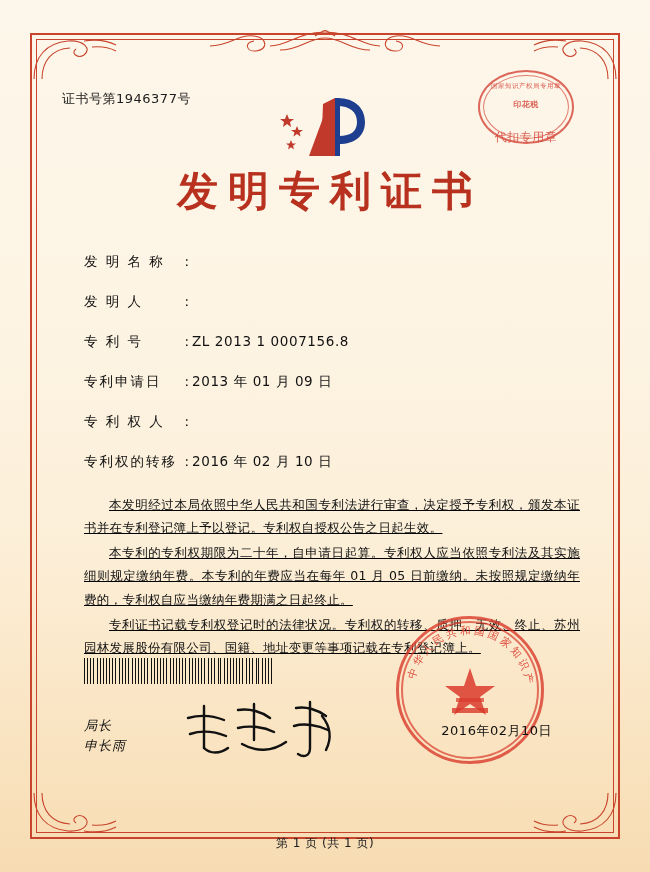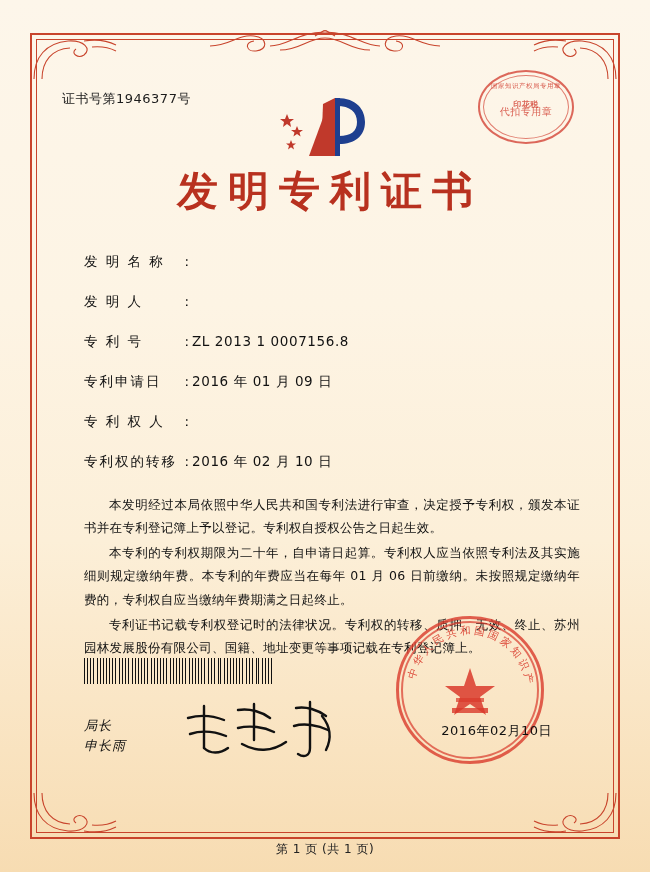--- a/index.html
+++ b/index.html
@@ -98,21 +98,21 @@
     left: 0; right: 0;
     text-align: center;
     color: #d4483a;
     font-size: 7px;
     opacity: 0.85;
     letter-spacing: 0.5px;
     line-height: 1.25;
   }
   .oval-stamp .st-top { top: 12px; font-size: 6.5px; }
   .oval-stamp .st-mid { top: 30px; font-size: 8px; font-weight: bold;}
-  .oval-stamp .st-bot { top: 36px; font-size: 10px; }
+  .oval-stamp .st-bot { top: 60px; font-size: 12px; }
 
   
   .logo-wrap {
     position: absolute;
     left: 50%;
     top: 32px;
     transform: translateX(-50%);
     width: 120px;
     height: 80px;
   }
@@ -151,20 +151,21 @@
   }
   .field-value {
     flex: 1;
     letter-spacing: 0.6px;
   }
 
   .paragraphs {
     margin-top: 16px;
     padding-left: 22px;
     padding-right: 8px;
+    text-decoration: underline;
   }
   .para {
     font-size: 12.5px;
     line-height: 1.85;
     color: #111;
     text-indent: 25px;
     text-align: justify;
     margin: 0 0 2px 0;
     letter-spacing: 0.3px;
   }
@@ -235,21 +236,21 @@
     bottom: 72px;
     font-size: 13px;
     color: #111;
     letter-spacing: 0.5px;
   }
 
   .page-num {
     position: absolute;
     left: 0;
     right: 0;
-    bottom: 14px;
+    bottom: 20px;
     text-align: center;
     font-size: 12px;
     color: #222;
     letter-spacing: 0.5px;
   }
 </style>
 </head>
 <body>
 
 <div class="page">
@@ -345,39 +346,39 @@
 
       <div class="field-row">
         <span class="field-label">专 利 号</span>
         <span class="field-colon">：</span>
         <span class="field-value">ZL 2013 1 0007156.8</span>
       </div>
 
       <div class="field-row">
         <span class="field-label">专利申请日</span>
         <span class="field-colon">：</span>
-        <span class="field-value">2016 年 01 月 09 日</span>
+        <span class="field-value">2013 年 01 月 09 日</span>
       </div>
 
       <div class="field-row">
         <span class="field-label">专 利 权 人</span>
         <span class="field-colon">：</span>
       </div>
 
       <div class="field-row">
         <span class="field-label">专利权的转移</span>
         <span class="field-colon">：</span>
         <span class="field-value">2016 年 02 月 10 日</span>
       </div>
 
     </div>
 
     <div class="paragraphs">
       <p class="para">本发明经过本局依照中华人民共和国专利法进行审查，决定授予专利权，颁发本证书并在专利登记簿上予以登记。专利权自授权公告之日起生效。</p>
-      <p class="para">本专利的专利权期限为二十年，自申请日起算。专利权人应当依照专利法及其实施细则规定缴纳年费。本专利的年费应当在每年 01 月 06 日前缴纳。未按照规定缴纳年费的，专利权自应当缴纳年费期满之日起终止。</p>
+      <p class="para">本专利的专利权期限为二十年，自申请日起算。专利权人应当依照专利法及其实施细则规定缴纳年费。本专利的年费应当在每年 01 月 05 日前缴纳。未按照规定缴纳年费的，专利权自应当缴纳年费期满之日起终止。</p>
       <p class="para">专利证书记载专利权登记时的法律状况。专利权的转移、质押、无效、终止、苏州园林发展股份有限公司、国籍、地址变更等事项记载在专利登记簿上。</p>
     </div>
 
     <div class="barcode" id="barcode">
         <i style="width:1px"></i>
         <i style="width:1px;background:transparent"></i>
         <i style="width:2px"></i>
         <i style="width:2px;background:transparent"></i>
         <i style="width:1px"></i>
         <i style="width:3px;background:transparent"></i>

